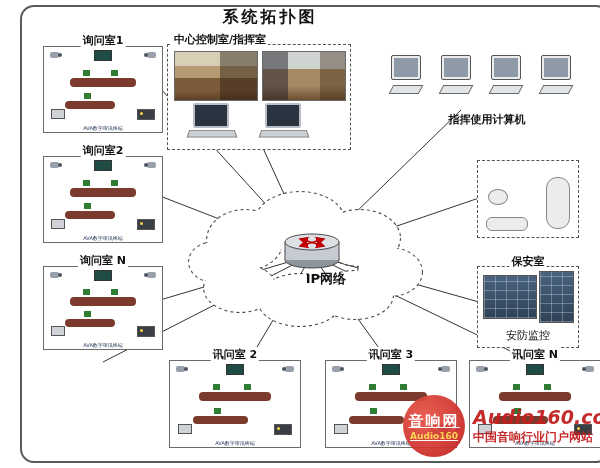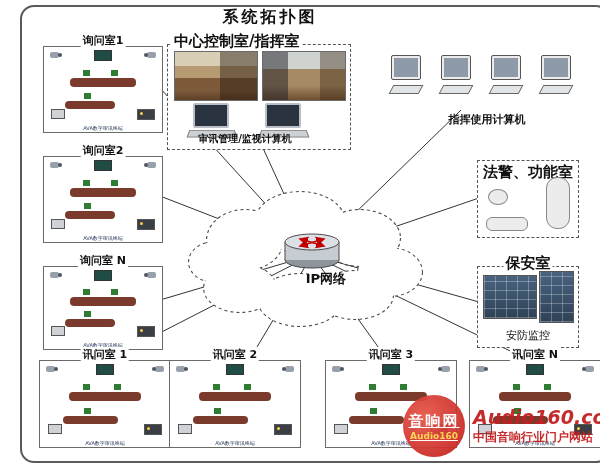--- a/index.html
+++ b/index.html
@@ -30,21 +30,21 @@
   .c1{left:20%}.c2{left:62%}.c3{left:38%}
   .dev{position:absolute;border:1px solid #555;}
   .devA{left:6%;bottom:13px;width:12px;height:8px;background:#cfd3d8;}
   .devB{right:6%;bottom:12px;width:16px;height:9px;background:#3a3f46;}
   .devB:after{content:"";position:absolute;left:2px;top:2px;width:3px;height:3px;background:#ffd23e;border-radius:50%;}
   .sch-caption{position:absolute;bottom:1px;left:0;width:100%;text-align:center;
                font-size:5px;color:#223355;}
 
   
   .dashed-box{position:absolute;border:1.5px dashed #555;background:#fff;z-index:2;}
-  .zone-label{position:absolute;font-size:15px;font-weight:bold;background:#fff;padding:0 2px;white-space:nowrap;}
+  .zone-label{position:absolute;font-size:11px;font-weight:bold;background:#fff;padding:0 2px;white-space:nowrap;}
   .control-label{top:-13px;left:4px;}
   .sec-label{top:-13px;left:50%;transform:translateX(-50%);}
   .bailiff-label{top:2px;left:0;right:0;text-align:center;background:transparent;}
 
   .photo{position:absolute;border:1px solid #6a6a6a;}
   .p1{left:6px;top:6px;width:82px;height:48px;
       background:linear-gradient(90deg,transparent 0 55%,rgba(40,25,15,.45) 55% 100%),
                  linear-gradient(180deg,#d8cfb6 0 30%,#b59a72 30% 55%,#7d5b3a 55% 80%,#5d4026 100%);}
   .p2{left:94px;top:6px;width:82px;height:48px;
       background:linear-gradient(90deg,rgba(30,30,40,.5) 0 30%,transparent 30% 70%,rgba(60,40,20,.4) 70%),
@@ -217,21 +217,20 @@
     <div class="photo p1"></div>
     <div class="photo p2"></div>
     <div class="laptop l1">
       <div class="lscr"></div>
         <div class="lbase"></div>
     </div>
     <div class="laptop l2">
       <div class="lscr"></div>
         <div class="lbase"></div>
     </div>
-    <div class="control-caption">审讯管理/监视计算机</div>
   </div>
 
   <div class="pcs">
     <div class="pc pc1">
         <div class="mon">
           <div class="mscr"></div>
         </div>
         <div class="kb"></div>
       </div>
     <div class="pc pc2">
@@ -249,53 +248,32 @@
     <div class="pc pc4">
         <div class="mon">
           <div class="mscr"></div>
         </div>
         <div class="kb"></div>
       </div>
     <div class="pcs-label">指挥使用计算机</div>
   </div>
 
   <div class="dashed-box" style="left:462px;top:160px;width:100px;height:76px">
-    <div class="zone-label bailiff-label">法警、功能室</div>
     <div class="bshape bshape1"></div>
     <div class="bshape bshape2"></div>
     <div class="bshape bshape3"></div>
   </div>
 
   <div class="dashed-box" style="left:462px;top:266px;width:100px;height:80px">
     <div class="zone-label sec-label">保安室</div>
     <div class="sec-img s1"></div>
     <div class="sec-img s2"></div>
     <div class="sec-caption">安防监控</div>
   </div>
 
-  <div class="room" style="left:24px;top:360px;width:130px;height:86px">
-    <div class="room-label">讯问室 1</div>
-    <div>
-  <div class="sch">
-    <span class="cam cam-tl"></span>
-    <span class="cam cam-tr"></span>
-    <div class="tv"></div>
-    <div class="desk d1">
-      <span class="chair c1"></span>
-      <span class="chair c2"></span>
-    </div>
-    <div class="desk d2">
-      <span class="chair c3"></span>
-    </div>
-    <div class="dev devA"></div>
-    <div class="dev devB"></div>
-    <div class="sch-caption">AVA数字审讯终端</div>
-  </div>
-</div>
-  </div>
   <div class="room" style="left:154px;top:360px;width:130px;height:86px">
     <div class="room-label">讯问室 2</div>
     <div>
   <div class="sch">
     <span class="cam cam-tl"></span>
     <span class="cam cam-tr"></span>
     <div class="tv"></div>
     <div class="desk d1">
       <span class="chair c1"></span>
       <span class="chair c2"></span>

